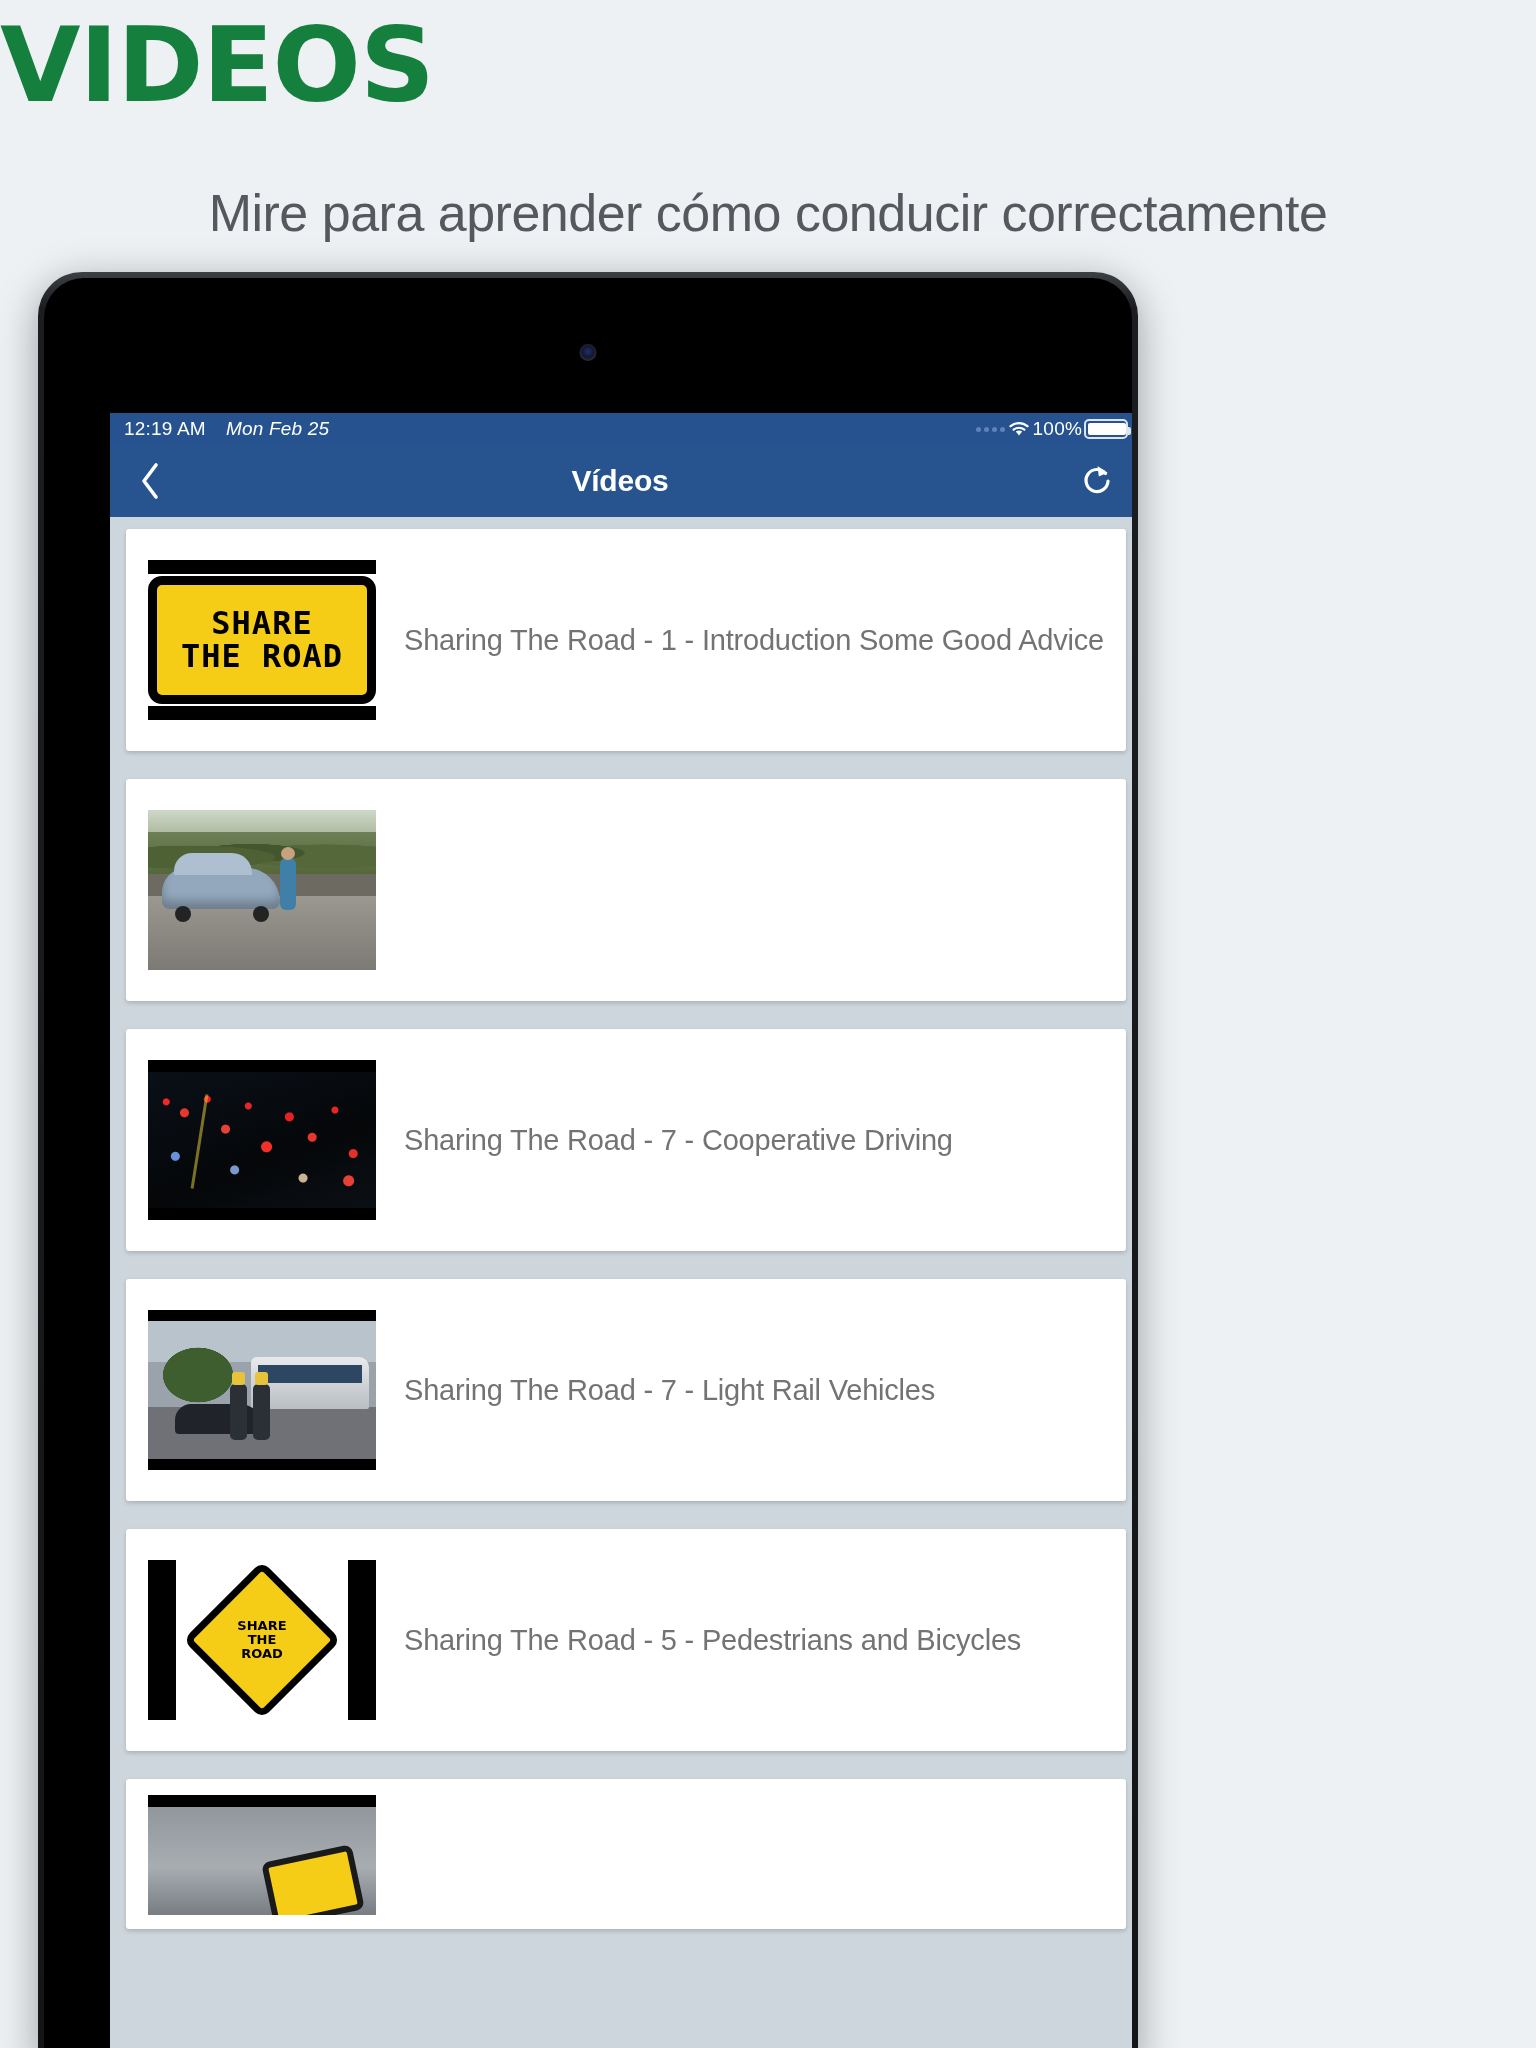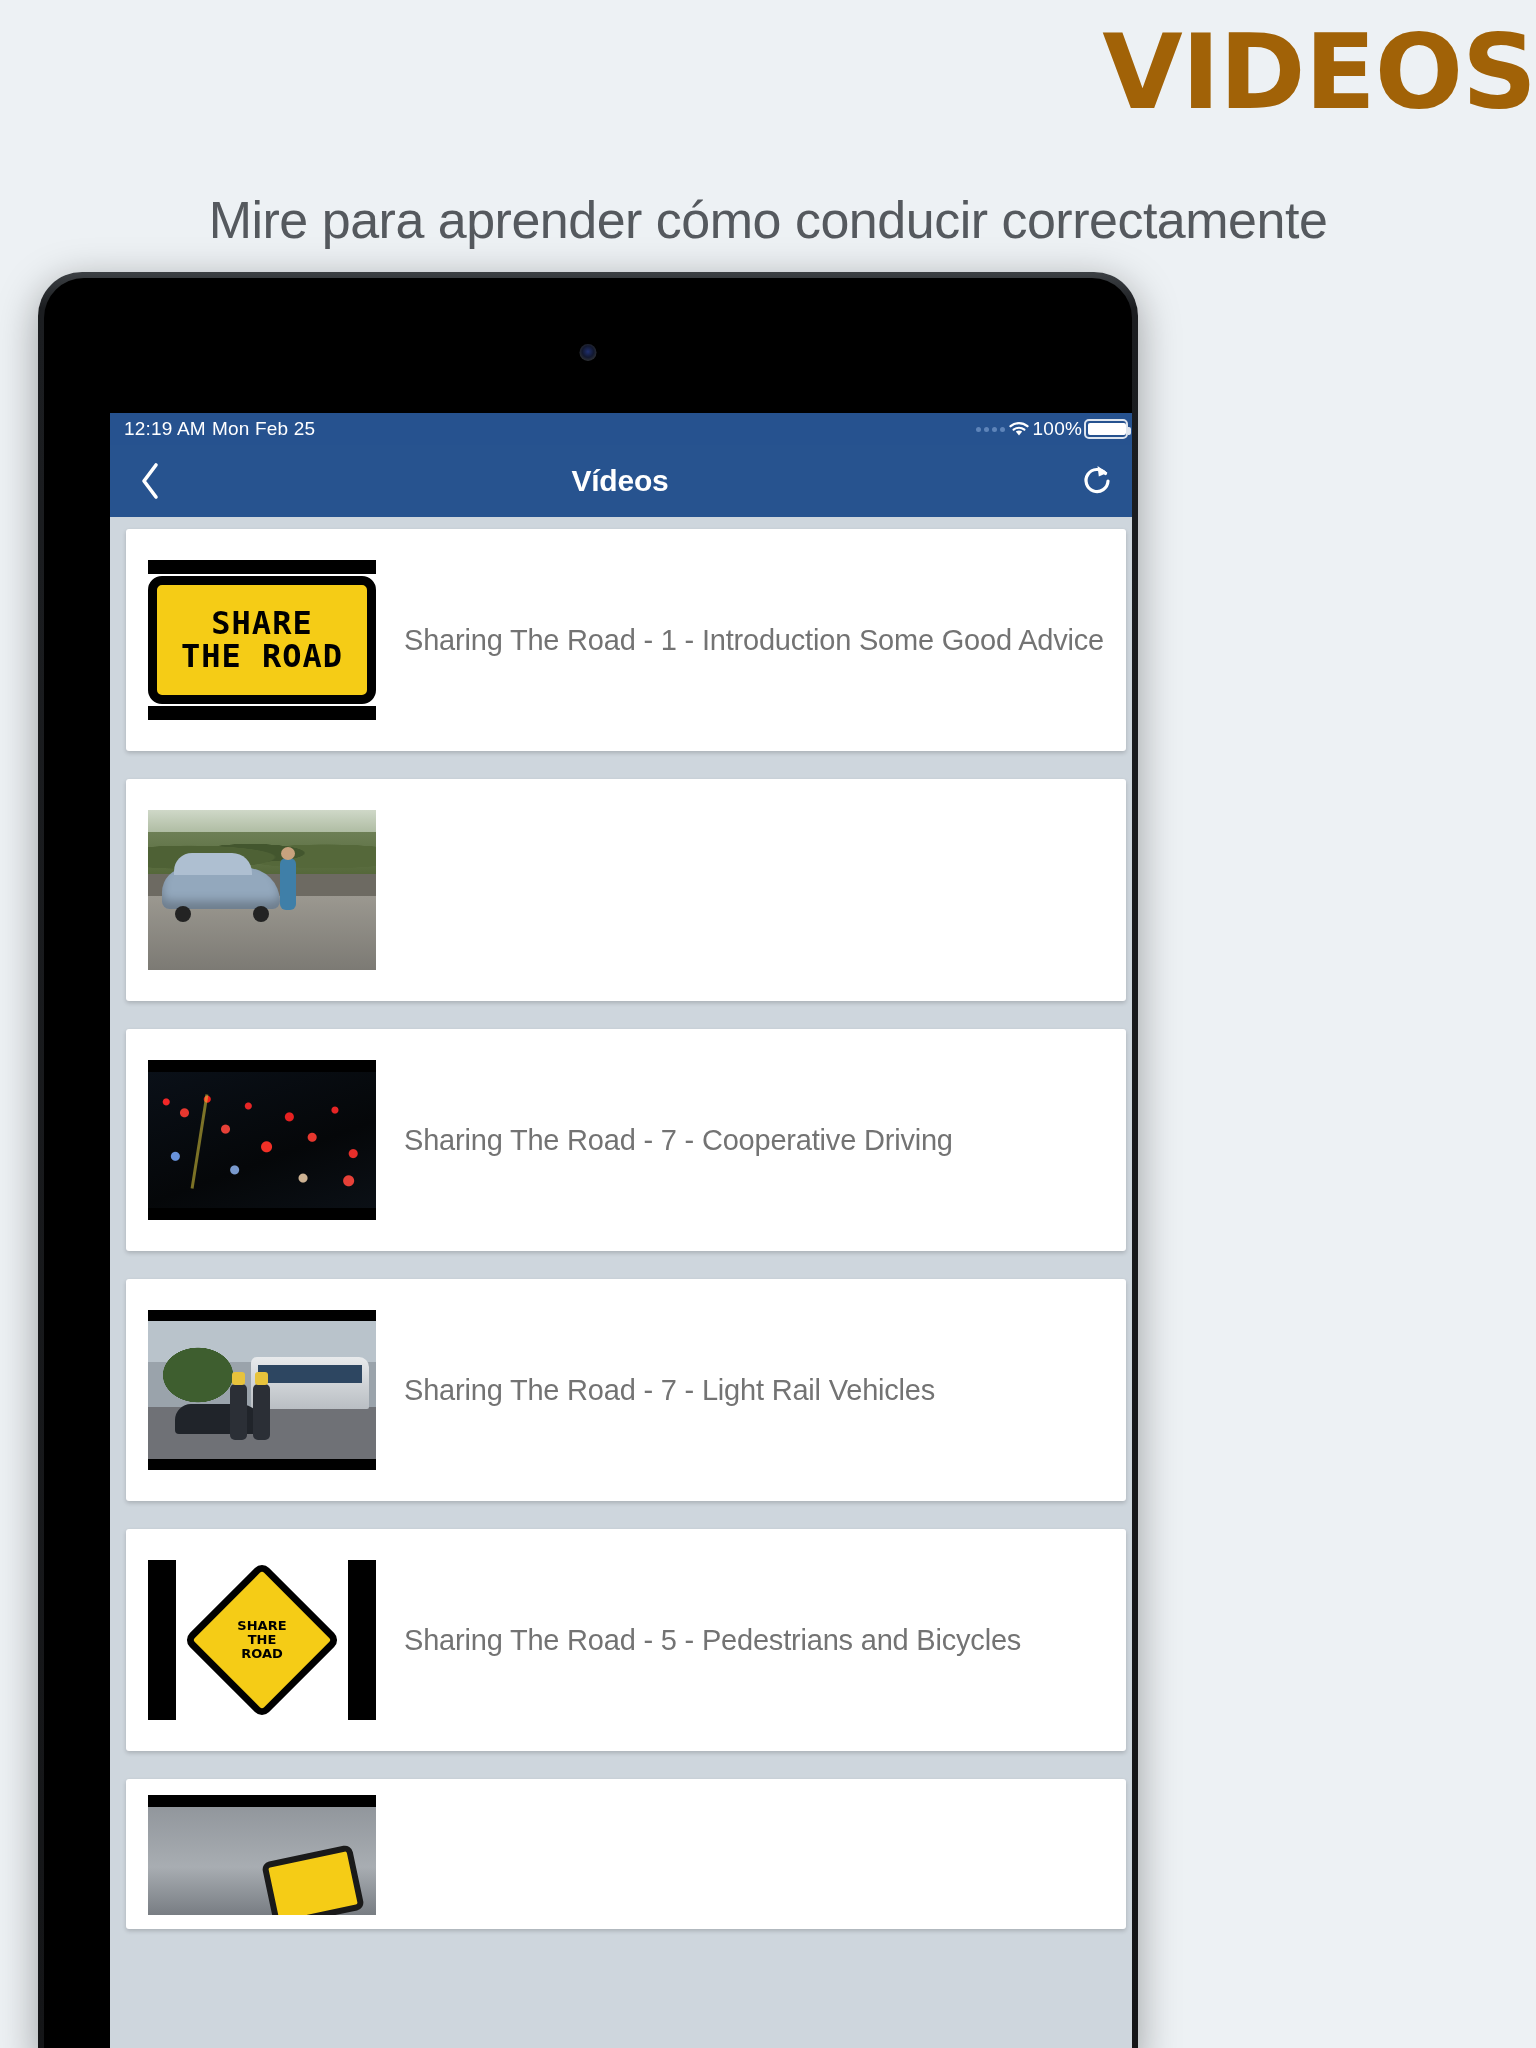--- a/index.html
+++ b/index.html
@@ -6,27 +6,27 @@
   html,body { width:1536px; height:2048px; }
   body {
     background:#edf1f4;
     font-family:"Liberation Sans", sans-serif;
     overflow:hidden;
     position:relative;
   }
 
   
   .promo-title {
-    text-align:right;
-    color:#a16207;
+    text-align:left;
+    color:#15803d;
     font-size:104px;
     font-weight:bold;
     letter-spacing:-1px;
     line-height:1;
-    padding-top:20px;
+    padding-top:13px;
     font-family:"DejaVu Sans", sans-serif;
   }
   .promo-sub {
     text-align:center;
     color:#55595e;
     font-size:52px;
     font-weight:400;
     margin-top:66px;
     letter-spacing:-0.5px;
   }
@@ -78,21 +78,21 @@
     height:32px;
     background:#26528f;
     display:flex;
     align-items:center;
     padding:0 14px;
     color:#fff;
     font-size:19px;
     letter-spacing:.2px;
   }
   .sb-time { font-weight:400; }
-  .sb-date { margin-left:6px; font-weight:400; }
+  .sb-date { margin-left:20px; font-weight:400;font-style:italic; }
   .sb-right { margin-left:auto; display:flex; align-items:center; gap:2px; }
   .sig-dots { display:flex; gap:3px; align-items:flex-end; }
   .sig-dots i { width:5px; height:5px; border-radius:50%; background:#5e84b9; display:block; }
   .wifi { width:24px; height:18px; position:relative; }
   .battery {
     width:44px; height:20px;
     border:2px solid rgba(255,255,255,.85);
     border-radius:5px;
     position:relative;
   }

